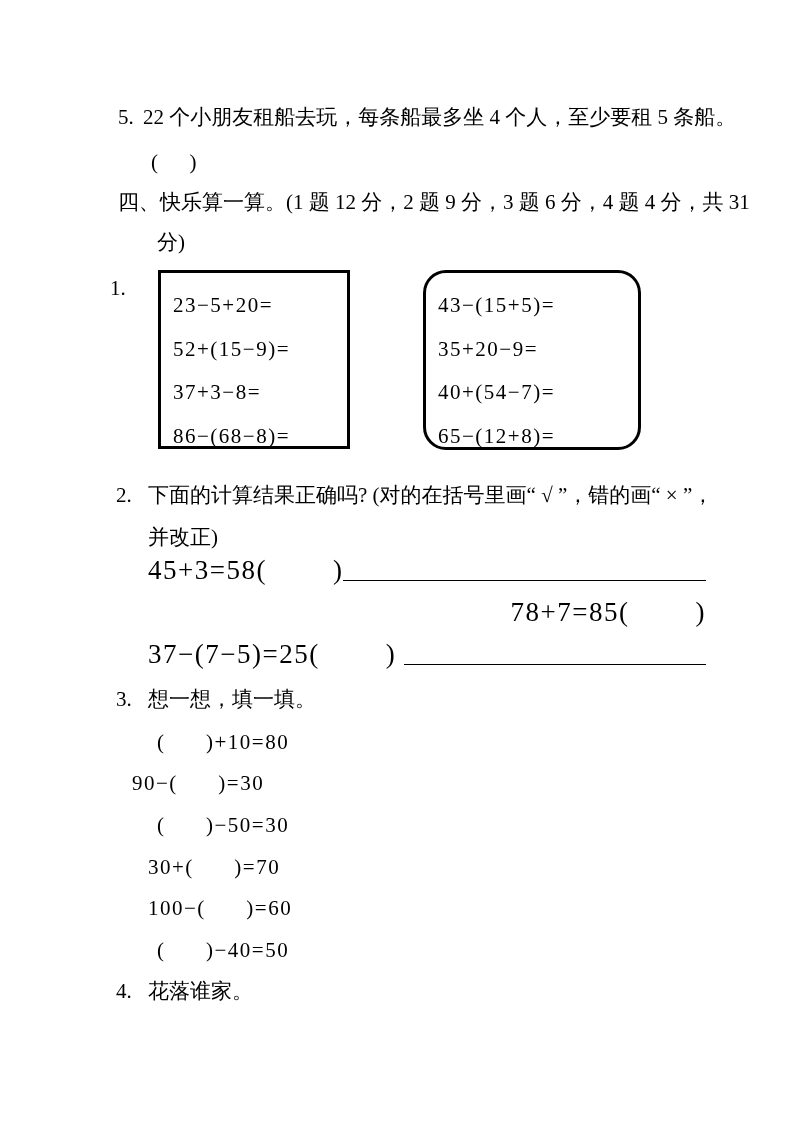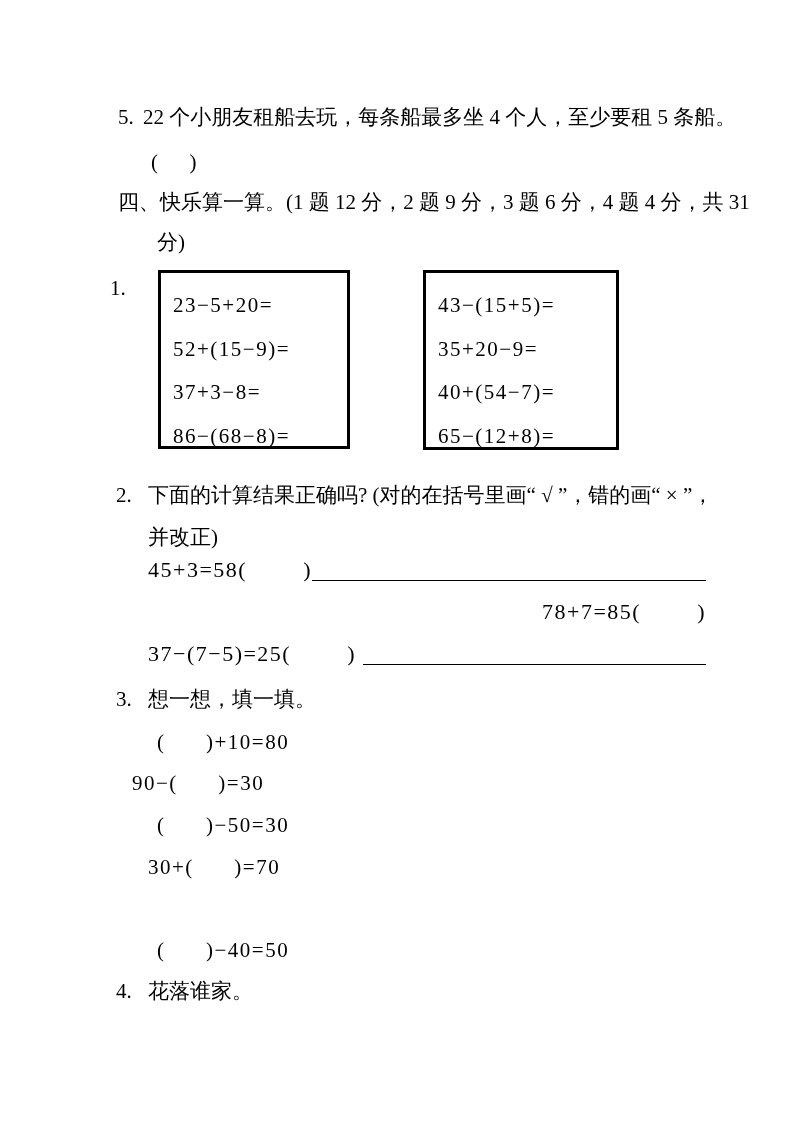--- a/index.html
+++ b/index.html
@@ -33,21 +33,21 @@
     display: flex;
     align-items: center;
     font-size: 21px;
   }
   .fill-row {
     position: absolute;
     display: flex;
     align-items: flex-end;
     height: 28px;
   }
-  .fill-row .expr { font-size: 22px; line-height: 28px; }
+  .fill-row .expr { font-size: 27px; line-height: 28px; }
   .blank {
     flex: 1 1 auto;
     border-bottom: 1.5px solid #000000;
     margin-bottom: 3px;
     height: 10px;
   }
 </style>
 </head>
 <body>
 
@@ -63,21 +63,21 @@
 
   <div class="line" style="top:275px; left:110px;">1.</div>
 
   <div class="calc-box" style="left:158px; top:270px; width:192px; height:179px;">
     <div class="box-line eq">23−5+20=</div>
     <div class="box-line eq">52+(15−9)=</div>
     <div class="box-line eq">37+3−8=</div>
     <div class="box-line eq">86−(68−8)=</div>
   </div>
 
-  <div class="calc-box" style="left:423px; top:270px; width:196px; height:180px;">
+  <div class="calc-box" style="left:423px; top:270px; width:218px; height:180px;border-radius:23px;">
     <div class="box-line eq">43−(15+5)=</div>
     <div class="box-line eq">35+20−9=</div>
     <div class="box-line eq">40+(54−7)=</div>
     <div class="box-line eq">65−(12+8)=</div>
   </div>
 
   <div class="line item" style="top:482px; left:116px;">
     <span class="num" style="width:32px;">2.</span><span>下面的计算结果正确吗? (对的在括号里画“ √ ”，错的画“ × ”，</span>
   </div>
   <div class="line" style="top:524px; left:148px;">并改正)</div>
@@ -95,19 +95,20 @@
       <span class="blank"></span>
   </div>
 
   <div class="line item" style="top:686px; left:116px;">
     <span class="num" style="width:32px;">3.</span><span>想一想，填一填。</span>
   </div>
   <div class="line eq" style="top:729px; left:157px;">(      )+10=80</div>
   <div class="line eq" style="top:770px; left:132px;">90−(      )=30</div>
   <div class="line eq" style="top:812px; left:157px;">(      )−50=30</div>
   <div class="line eq" style="top:854px; left:148px;">30+(      )=70</div>
+  <div class="line eq" style="top:895px; left:148px;">100−(      )=60</div>
   <div class="line eq" style="top:937px; left:157px;text-align:center;">(      )−40=50</div>
 
   <div class="line item" style="top:978px; left:116px;">
     <span class="num" style="width:32px;">4.</span><span>花落谁家。</span>
   </div>
 
 </div>
 
 </body></html>

